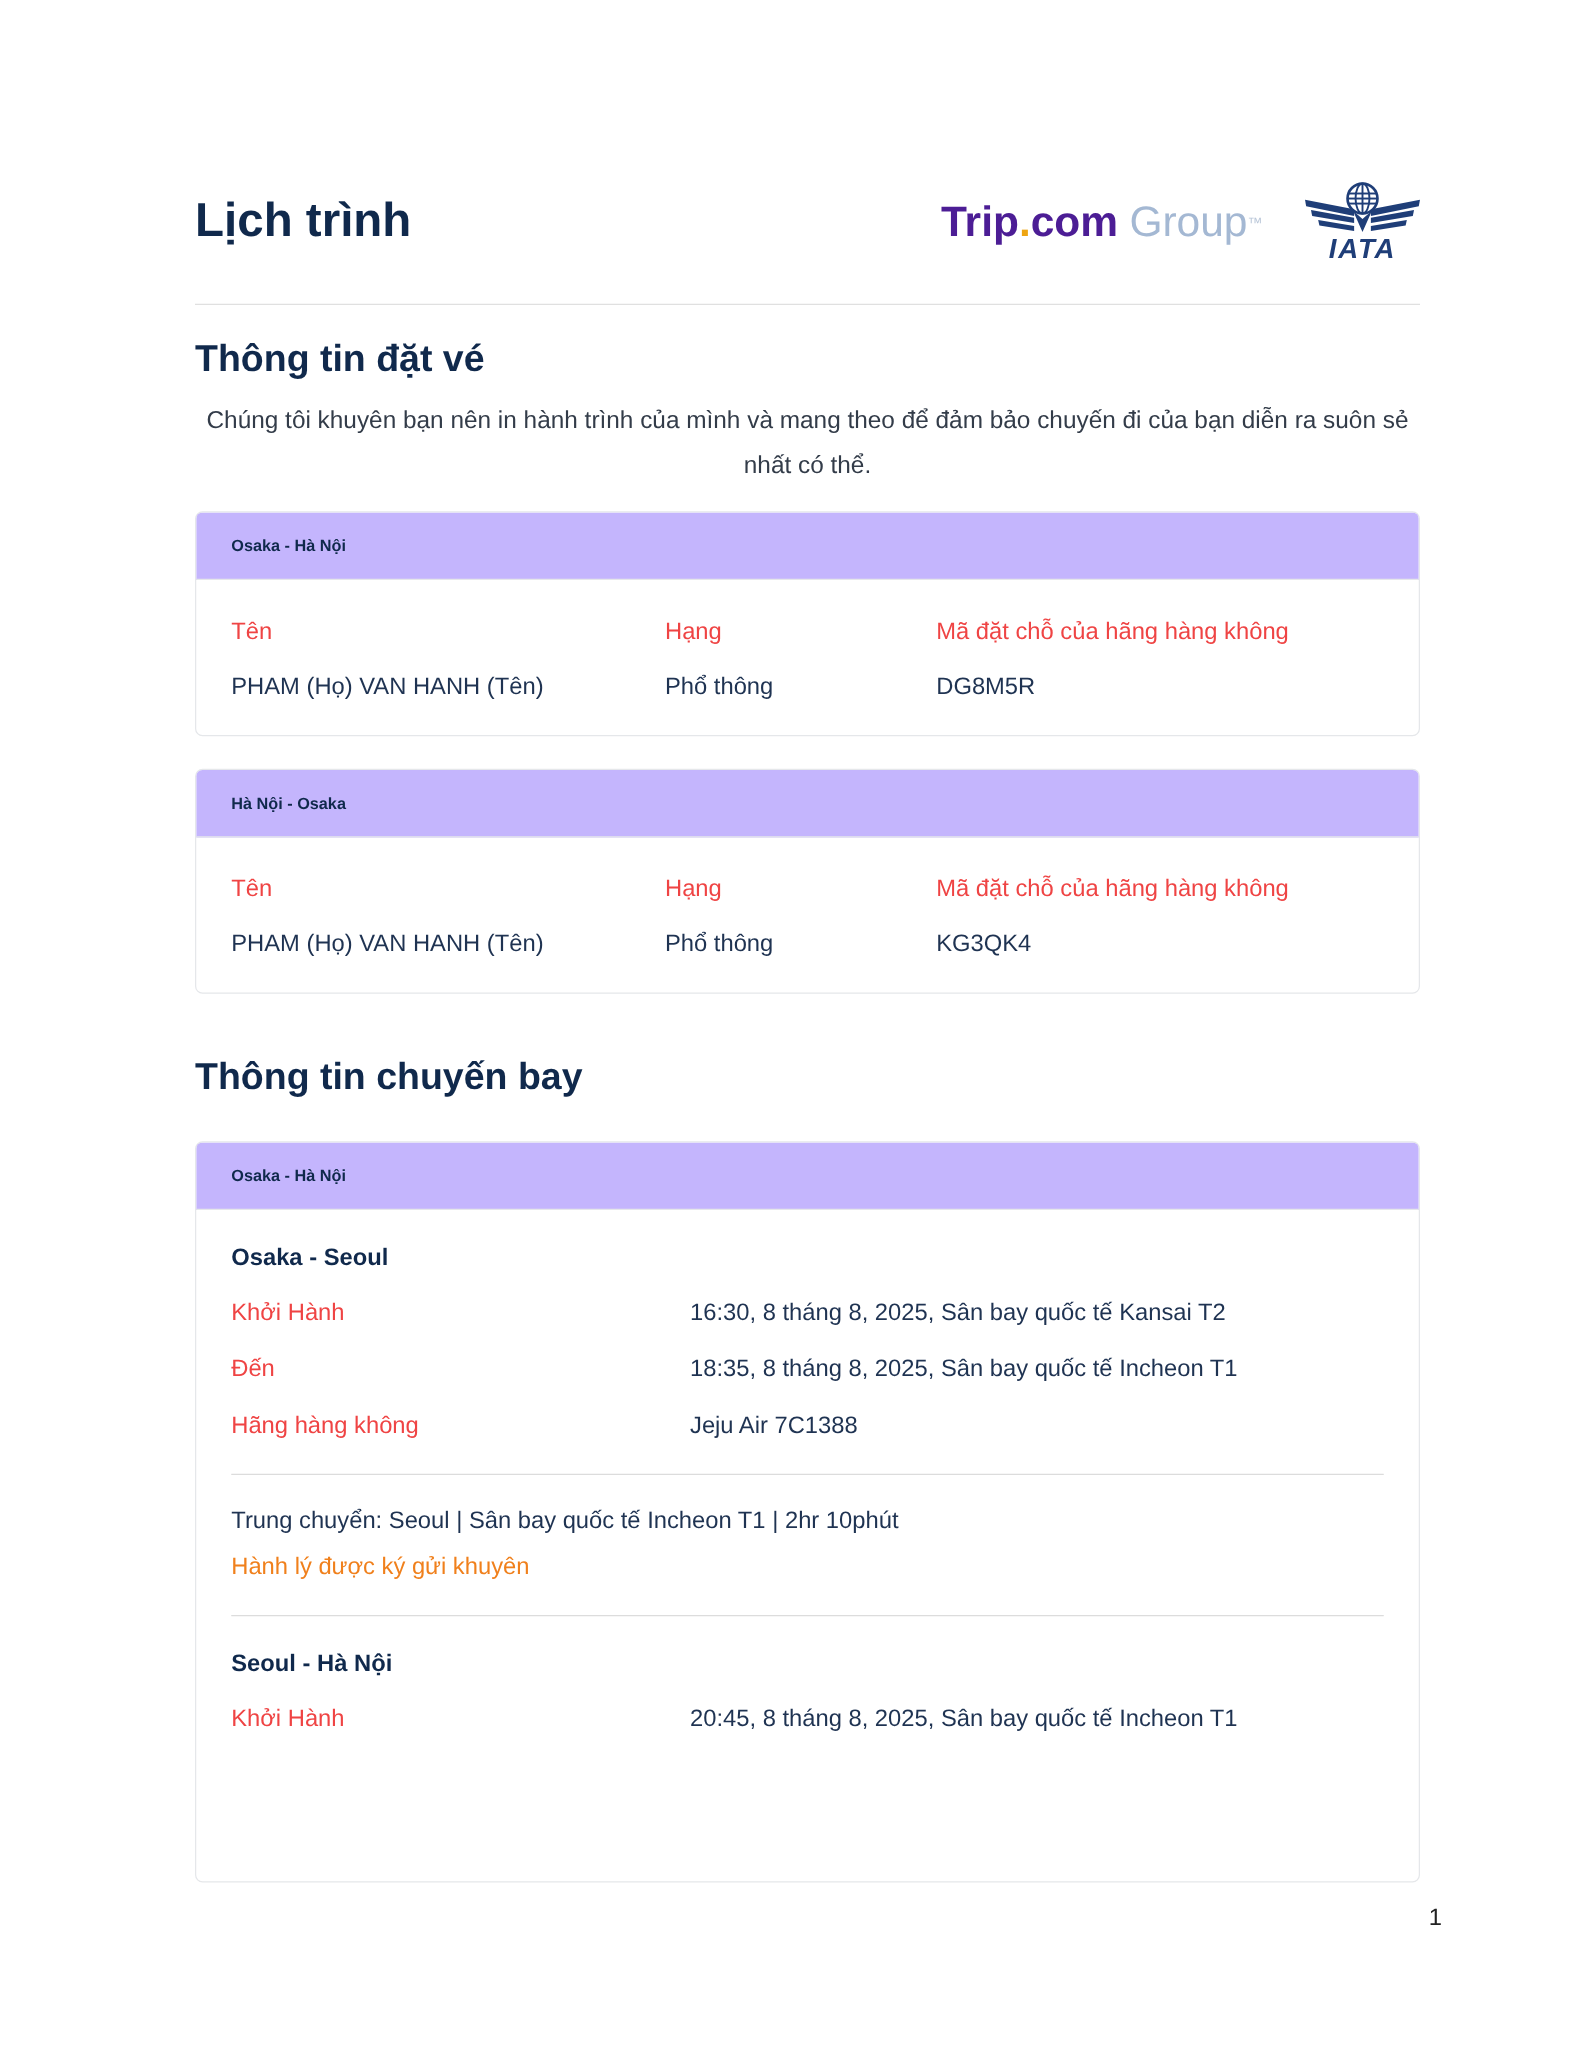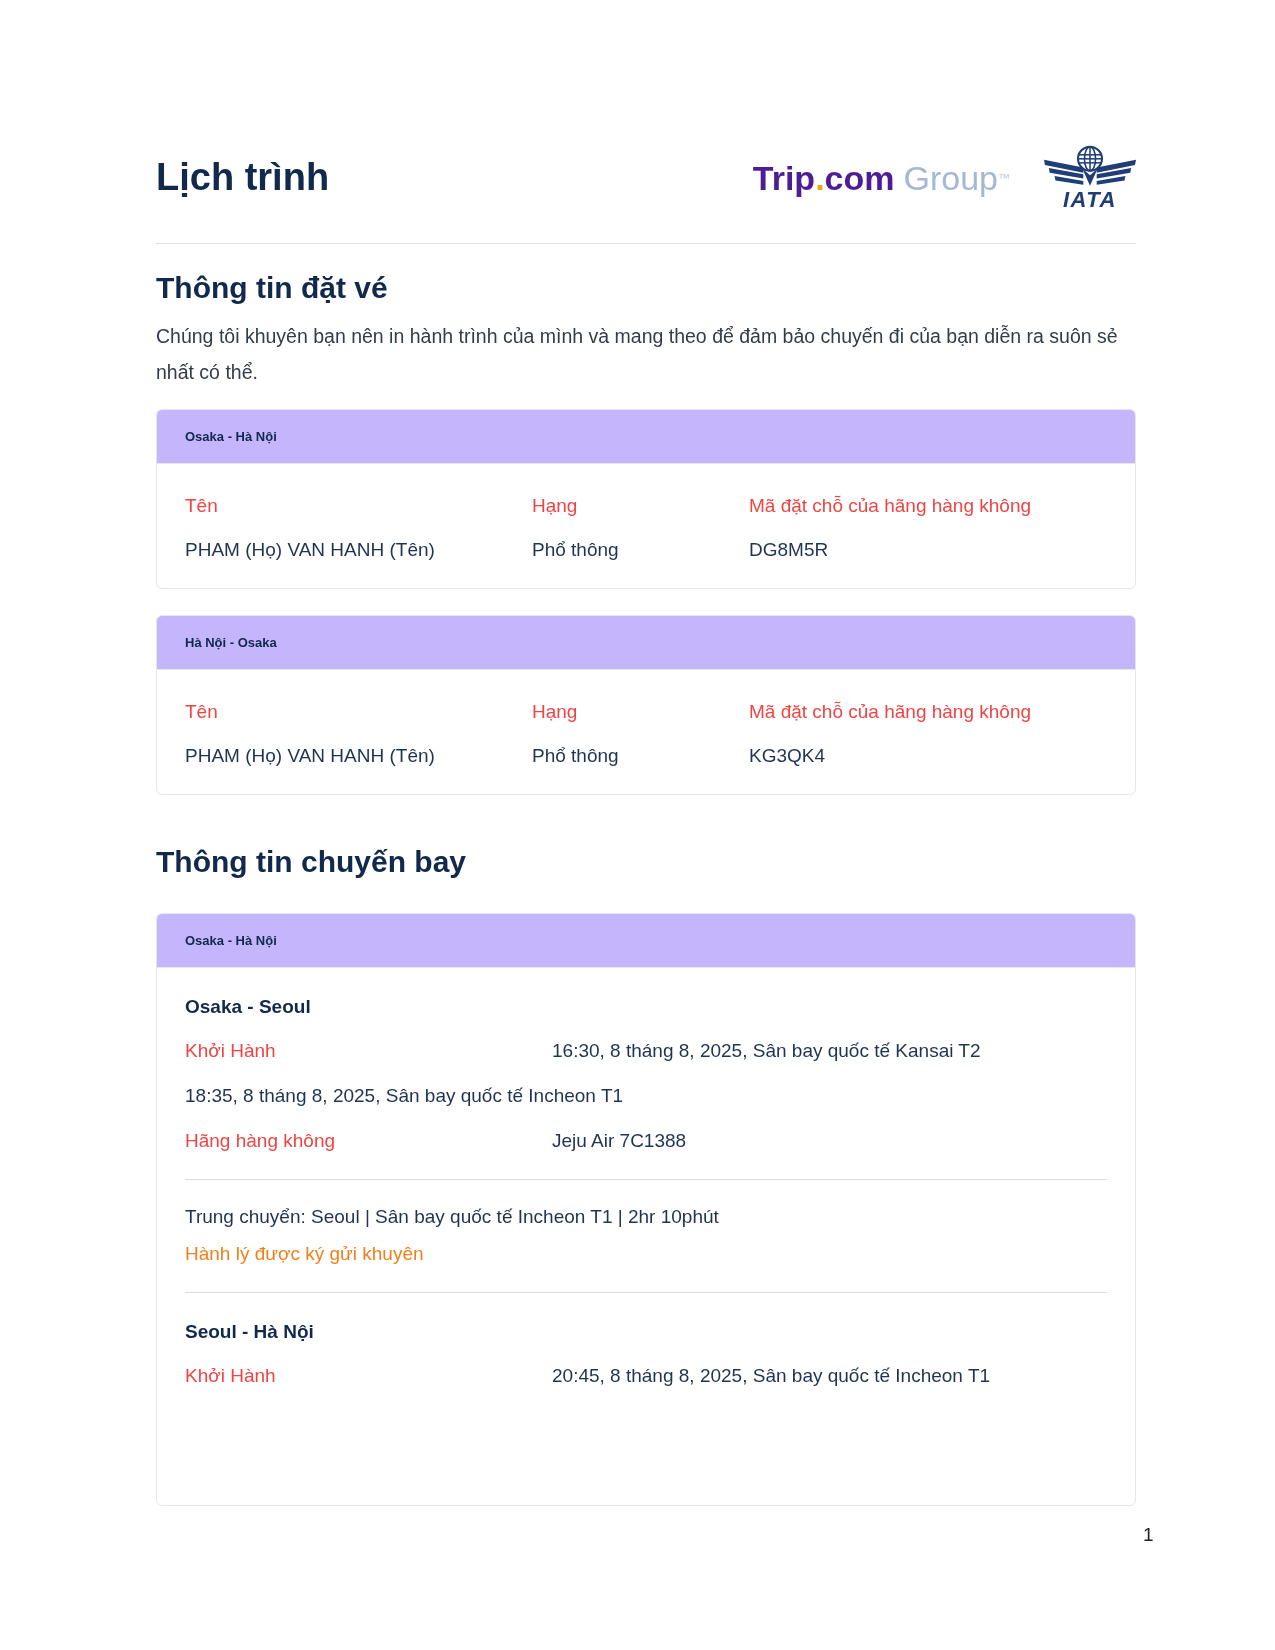--- a/index.html
+++ b/index.html
@@ -23,21 +23,21 @@
   .t-dot { color: #eea512; }
   .t-group { color: #a4b8d3; font-weight: normal; margin-left: 9px; }
   .t-tm { color: #b9c6d8; font-weight: normal; font-size: 12px; vertical-align: top; line-height: 34px; }
   .iata-logo { width: 92px; }
   .iata-logo svg { display: block; }
 
   .top-rule { border: none; border-top: 1px solid #e0e0e0; margin: 28px 0 0 0; }
 
   
   .section-title { font-size: 30px; font-weight: bold; color: #10294c; margin: 27px 0 0 0; line-height: 1.15; }
-  .note { font-size: 19.5px; line-height: 36px; color: #333c49; margin: 12px 0 0 0; }
+  .note { font-size: 19.5px; line-height: 36px; color: #333c49; margin: 12px 0 0 0; text-align: center; }
   .code-line { font-size: 19.5px; line-height: 36px; color: #333c49; margin: 0; }
   .code-link { color: #4d6ec5; text-decoration: none; cursor: pointer; }
 
   .card { border: 1px solid #e5e7ea; border-radius: 6px; margin-top: 19px; overflow: hidden; background: #fff; }
   .card + .card { margin-top: 26px; }
   .card-header { background: #c4b5fd; border-bottom: 1px solid #e5e7ea; padding: 15px 28px; font-weight: bold; font-size: 13px; color: #10294c; line-height: 23px; }
   .card-body { padding: 30px 28px 27px 28px; }
   .grid3 { display: grid; grid-template-columns: 347px 217px 1fr; row-gap: 21px; font-size: 19px; line-height: 23px; }
   .lbl { color: #ef4444; }
   .val { color: #1f3352; }
@@ -133,20 +133,21 @@
       <div class="card-header">Osaka - Hà Nội</div>
       <div class="flight-body">
 
         <div class="seg">
           <div class="seg-title">Osaka - Seoul</div>
           <div class="frow">
             <span class="lbl">Khởi Hành</span>
             <span class="val">16:30, 8 tháng 8, 2025, Sân bay quốc tế Kansai T2</span>
           </div>
           <div class="frow">
+            <span class="lbl">Đến</span>
             <span class="val">18:35, 8 tháng 8, 2025, Sân bay quốc tế Incheon T1</span>
           </div>
           <div class="frow">
             <span class="lbl">Hãng hàng không</span>
             <span class="val">Jeju Air 7C1388</span>
           </div>
         </div>
 
         <hr class="inner-rule">
 

